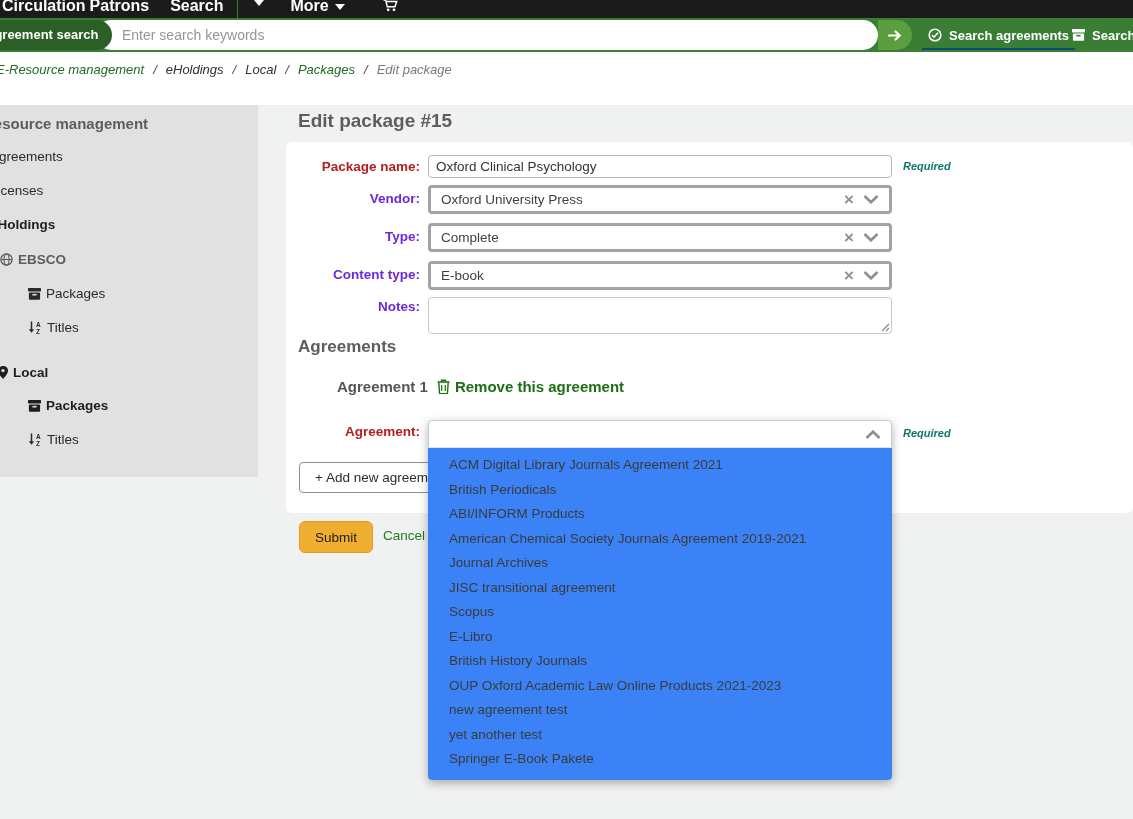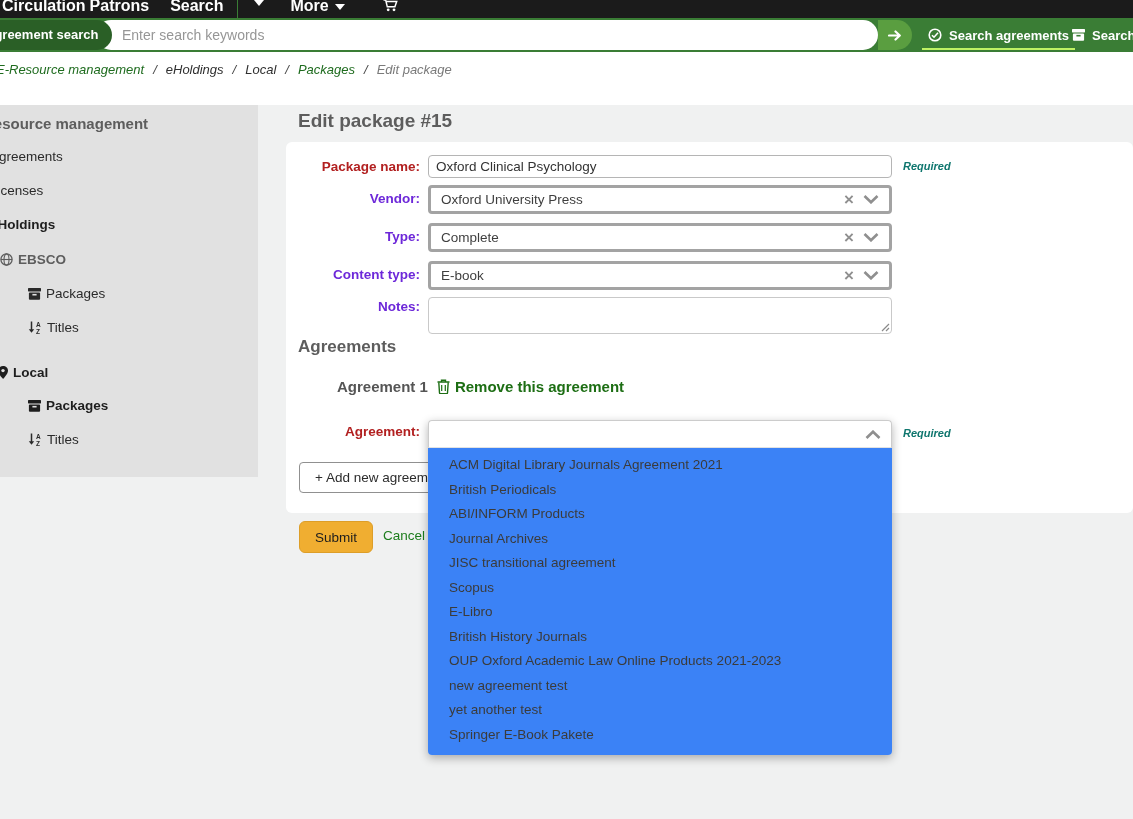--- a/index.html
+++ b/index.html
@@ -20,21 +20,21 @@
   .search-input{position:absolute;left:96px;top:2px;width:782px;height:30px;background:#fff;border:none;
                 border-radius:15px;font-size:14px;color:#444;padding:0 14px 0 26px;box-sizing:border-box;outline:none;
                 font-family:"Liberation Sans",sans-serif;}
   .search-input::placeholder{color:#969696;}
   .search-tab{position:absolute;left:-29px;top:2px;height:30px;background:#2a5f26;border-radius:0 15px 15px 0;
               color:#fff;font-weight:bold;font-size:13px;line-height:30px;padding:0 14px;white-space:nowrap;cursor:pointer;}
   .go-btn{position:absolute;left:878px;top:2px;width:34px;height:30px;background:#5a9e40;border:none;
           border-radius:0 15px 15px 0;display:flex;align-items:center;justify-content:center;cursor:pointer;}
   .band-link{position:absolute;top:4px;height:26px;display:flex;align-items:center;gap:7px;color:#fff;
              font-weight:bold;font-size:13px;white-space:nowrap;cursor:pointer;}
-  .band-link.agreements{left:922px;border-bottom:2px solid #bef264;padding:0 6px;}
+  .band-link.agreements{left:922px;border-bottom:2px solid #0c4a6e;padding:0 6px;}
   .band-link.packages{left:1072px;}
 
   
   .crumbband{position:absolute;top:52px;left:0;width:100%;height:53px;background:#fff;}
   .breadcrumb{position:absolute;left:-4px;top:10px;display:flex;align-items:center;gap:9px;
               font-style:italic;font-size:13px;white-space:nowrap;}
   .crumb{cursor:pointer;}
   .crumb.green{color:#1e6b1e;}
   .crumb.dark{color:#2f2f2f;}
   .crumb.muted{color:#7a7a7a;cursor:default;}
@@ -302,20 +302,21 @@
     <div class="combo-head">
       <span style="flex:1"></span>
       <svg width="16" height="9" viewBox="0 0 16 9">
           <path d="M1.5 8 L8 1.7 L14.5 8" stroke="#8f8f8f" stroke-width="2.6" fill="none"></path>
         </svg>
     </div>
     <div class="combo-list">
       <div class="opt">ACM Digital Library Journals Agreement 2021</div>
       <div class="opt">British Periodicals</div>
       <div class="opt">ABI/INFORM Products</div>
+      <div class="opt">American Chemical Society Journals Agreement 2019-2021</div>
       <div class="opt">Journal Archives</div>
       <div class="opt">JISC transitional agreement</div>
       <div class="opt">Scopus</div>
       <div class="opt">E-Libro</div>
       <div class="opt">British History Journals</div>
       <div class="opt">OUP Oxford Academic Law Online Products 2021-2023</div>
       <div class="opt">new agreement test</div>
       <div class="opt">yet another test</div>
       <div class="opt">Springer E-Book Pakete</div>
     </div>

